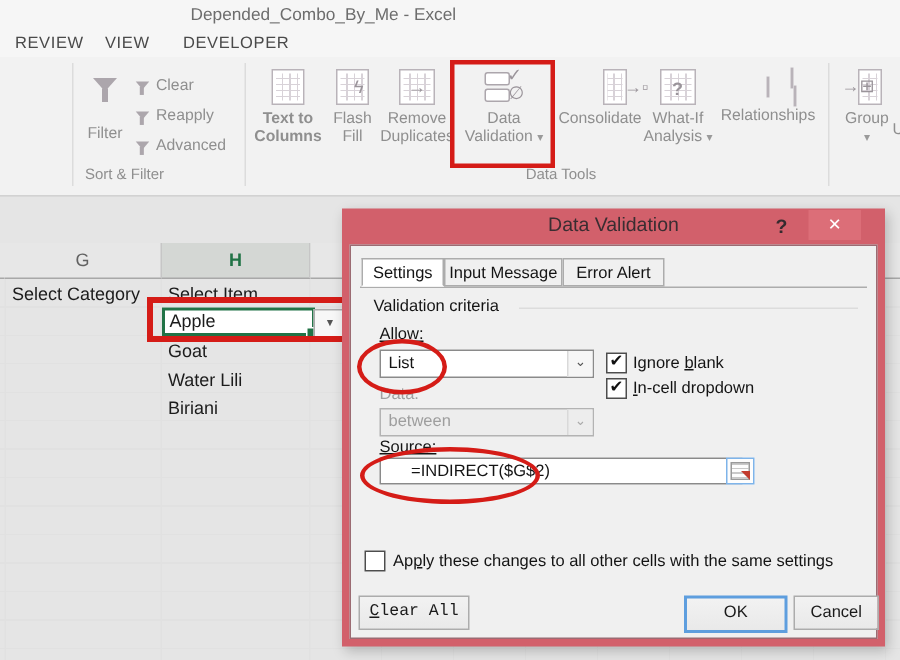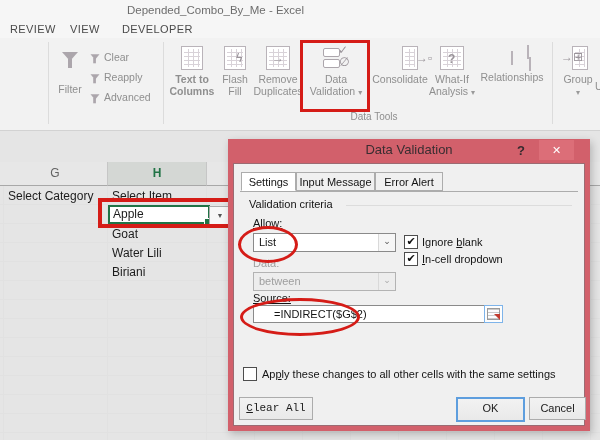--- a/index.html
+++ b/index.html
@@ -97,20 +97,21 @@
         <span>Clear</span>
     </div>
     <div class="abs smallbtn" style="left:90px;top:30px;">
       <span class="funnel sm"></span>
         <span>Reapply</span>
     </div>
     <div class="abs smallbtn" style="left:90px;top:50px;">
       <span class="funnel sm"></span>
         <span>Advanced</span>
     </div>
+    <div class="abs grouplabel" style="left:8px;width:150px;">Sort &amp; Filter</div>
 
     <div class="abs gsep" style="left:163px;"></div>
 
     <div class="abs bigbtn" style="left:168px;width:48px;font-weight:bold;">
       <span class="ic gridic" style="width:20px;height:22px;"></span>
       <span>Text to</span><br>
       <span>Columns</span>
     </div>
     <div class="abs bigbtn" style="left:216px;width:38px;">
       <span class="ic gridic" style="width:20px;height:22px;">

